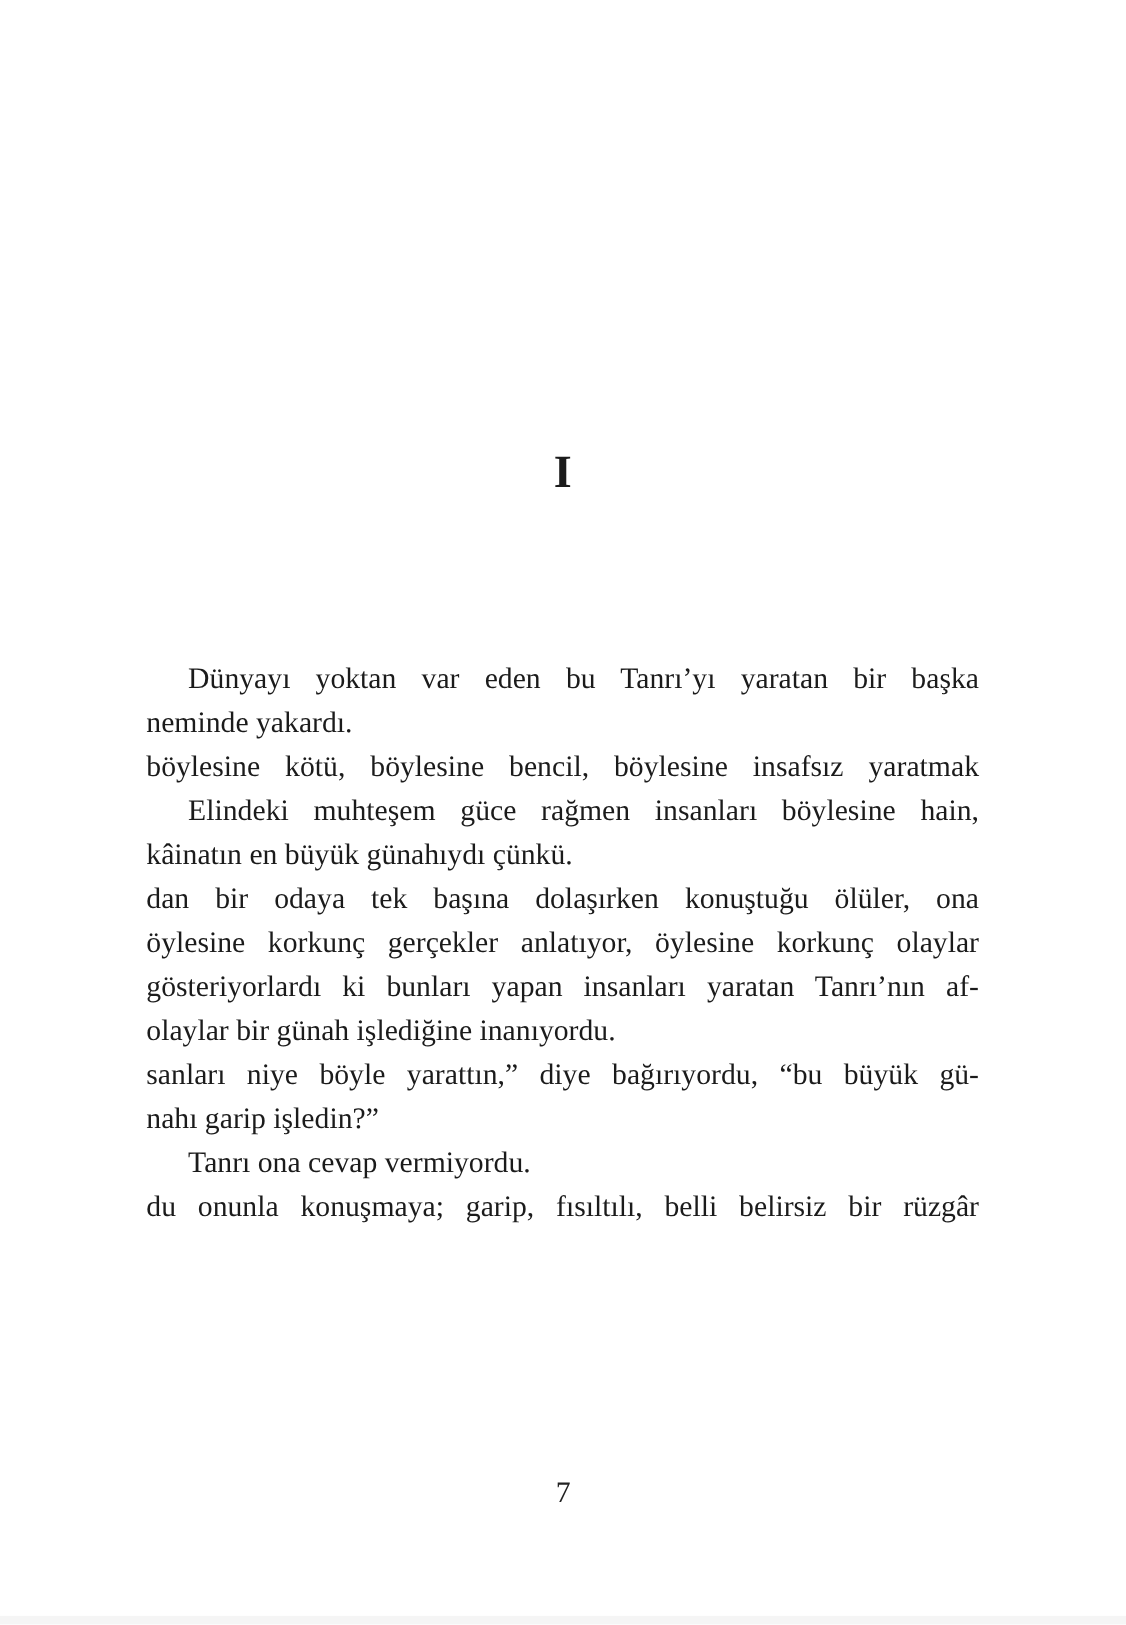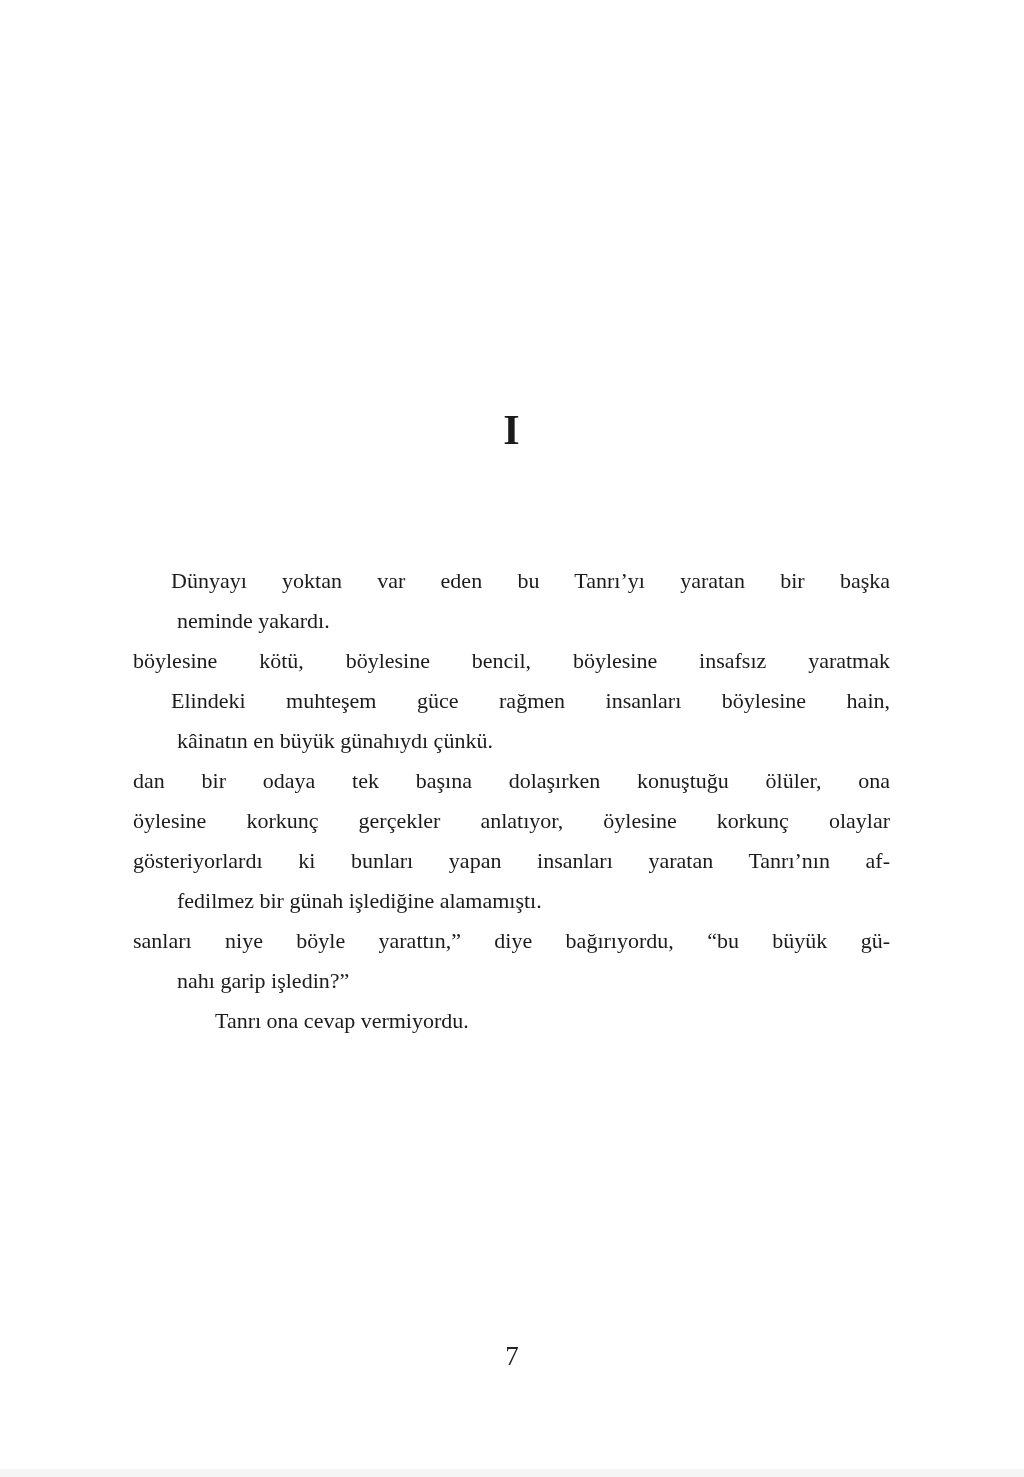--- a/index.html
+++ b/index.html
@@ -22,37 +22,36 @@
     left: 0;
     width: 100%;
     text-align: center;
     font-size: 42px;
     font-weight: bold;
     line-height: 48px;
     letter-spacing: 1px;
   }
   .text-block {
     position: absolute;
-    top: 561px;
+    top: 596px;
     left: 133px;
     width: 757px;
-    font-size: 22px;
+    font-size: 27px;
     line-height: 40px;
   }
   .para { margin: 0; padding: 0; }
   .line {
     text-align: justify;
     text-align-last: justify;
     height: 40px;
     overflow: visible;
   }
   .line.end {
     text-align: right;
     text-align-last: left;
-    margin-left: 44px;
   }
   .line.first {
     text-indent: 38px;
   }
   .page-number {
     position: absolute;
     top: 1338px;
     left: 0;
     width: 100%;
     text-align: center;
@@ -86,33 +85,34 @@
     <div class="para">
       <div class="line">böylesine kötü, böylesine bencil, böylesine insafsız yaratmak</div>
       <div class="line first">Elindeki muhteşem güce rağmen insanları böylesine hain,</div>
       <div class="line end">kâinatın en büyük günahıydı çünkü.</div>
     </div>
 
     <div class="para">
       <div class="line">dan bir odaya tek başına dolaşırken konuştuğu ölüler, ona</div>
       <div class="line">öylesine korkunç gerçekler anlatıyor, öylesine korkunç olaylar</div>
       <div class="line">gösteriyorlardı ki bunları yapan insanları yaratan Tanrı’nın af-</div>
-      <div class="line end">fedilmez bir günah işlediğine alamamıştı.</div>
+      <div class="line end">olaylar bir günah işlediğine inanıyordu.</div>
     </div>
 
     <div class="para">
       <div class="line">sanları niye böyle yarattın,” diye bağırıyordu, “bu büyük gü-</div>
       <div class="line end">nahı garip işledin?”</div>
     </div>
 
     <div class="para">
       <div class="line first end">Tanrı ona cevap vermiyordu.</div>
     </div>
 
     <div class="para">
+      <div class="line">du onunla konuşmaya; garip, fısıltılı, belli belirsiz bir rüzgâr</div>
     </div>
 
   </div>
 
   <div class="page-number">7</div>
 
   <div class="page-bottom-edge"></div>
 
 </div>
 

